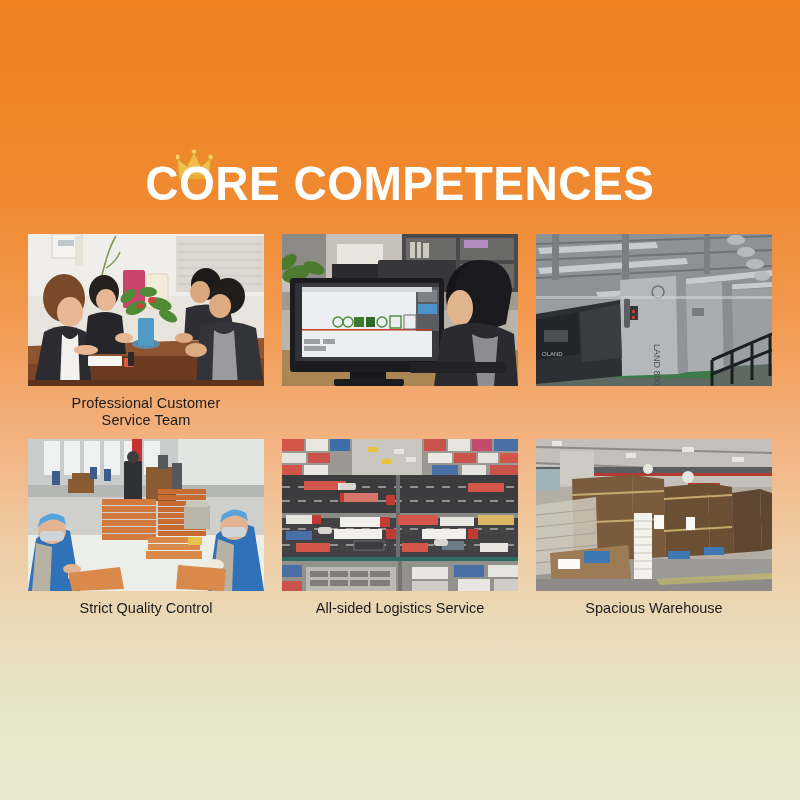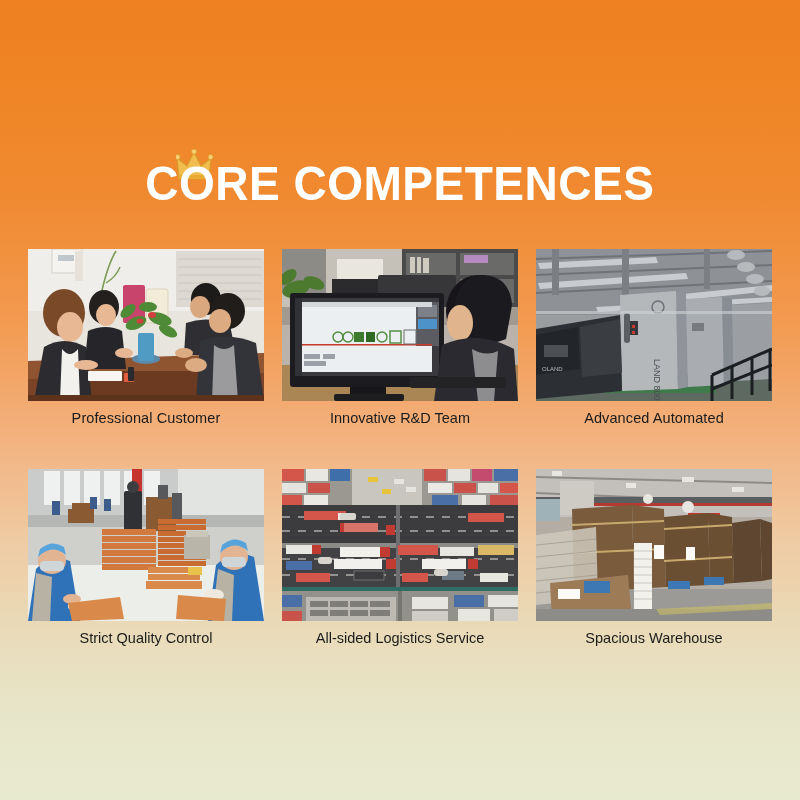--- a/index.html
+++ b/index.html
@@ -71,21 +71,20 @@
     left: 28px;
     width: 744px;
     display: grid;
     grid-template-columns: 236px 236px 236px;
     column-gap: 18px;
     row-gap: 8px;
   }
 
   .card {
     width: 236px;
-    margin-top: 15px;
   }
 
   .photo {
     width: 236px;
     height: 152px;
     overflow: hidden;
     position: relative;
     background: #8a8a8a;
     display: block;
   }
@@ -188,20 +187,21 @@
           </g>
           <ellipse cx="58" cy="116" rx="12" ry="5" fill="#e8b894"></ellipse>
           <rect x="60" y="122" width="34" height="10" rx="1" fill="#f6f5f2"></rect>
           <rect x="96" y="124" width="10" height="9" rx="1" fill="#e35b3f"></rect>
           <rect x="100" y="118" width="6" height="14" rx="1" fill="#2a2a2e"></rect>
           <rect x="0" y="146" width="236" height="6" fill="#5d331c"></rect>
         </svg>
       </div>
       <div class="caption two-line">
         <div>Professional Customer</div>
+        <div>Service Team</div>
       </div>
     </div>
 
     <div class="card">
       <div class="photo">
         <svg viewBox="0 0 236 152" preserveAspectRatio="none">
           <rect width="236" height="152" fill="#b9b3ab"></rect>
           <rect x="0" y="0" width="236" height="60" fill="#c6c1b8"></rect>
           <rect x="0" y="0" width="44" height="44" fill="#8c8b86"></rect>
           <rect x="120" y="0" width="116" height="58" fill="#4a4a4a"></rect>
@@ -254,23 +254,20 @@
           <rect x="52" y="145" width="70" height="7" rx="2" fill="#1d1d20"></rect>
           <g>
             <ellipse cx="196" cy="62" rx="32" ry="36" fill="#17151a"></ellipse>
             <path d="M172 58 q6 -34 30 -32 q26 2 28 30 l-6 34 q-24 10 -46 0 Z" fill="#1b1a1f"></path>
             <ellipse cx="178" cy="74" rx="13" ry="18" fill="#e0b48d"></ellipse>
             <path d="M160 96 q36 -16 72 4 l4 52 l-84 0 Z" fill="#2a2a30"></path>
             <path d="M190 100 l6 52 l16 0 l4 -50 q-12 6 -26 -2 Z" fill="#f0f0ee" opacity="0.5"></path>
           </g>
           <rect x="128" y="128" width="96" height="11" rx="2" fill="#232326"></rect>
         </svg>
-      </div>
-      <div class="caption">
-        <div>Innovative R&amp;D Team</div>
       </div>
     </div>
 
     <div class="card">
       <div class="photo">
         <svg viewBox="0 0 236 152" preserveAspectRatio="none">
           <rect width="236" height="152" fill="#9a9da0"></rect>
           <rect x="0" y="0" width="236" height="66" fill="#8e9296"></rect>
           <g stroke="#6f7377" stroke-width="2" fill="none">
             <path d="M0 10 L236 2"></path>
@@ -320,21 +317,20 @@
             <path d="M176 126 L176 152"></path>
               <path d="M196 118 L196 150"></path>
             <path d="M216 110 L216 146"></path>
               <path d="M234 101 L234 142"></path>
             <path d="M176 140 L236 116"></path>
           </g>
           <rect x="0" y="62" width="236" height="3" fill="#cfd3d6" opacity="0.6"></rect>
         </svg>
       </div>
       <div class="caption two-line">
-        <div>Advanced Automated</div>
       </div>
     </div>
 
     <div class="card">
       <div class="photo">
         <svg viewBox="0 0 236 152" preserveAspectRatio="none">
           <rect width="236" height="152" fill="#d9d9d6"></rect>
           <rect x="0" y="0" width="236" height="52" fill="#c9ccca"></rect>
           <g fill="#eef1f0">
             <rect x="16" y="2" width="16" height="34"></rect>

